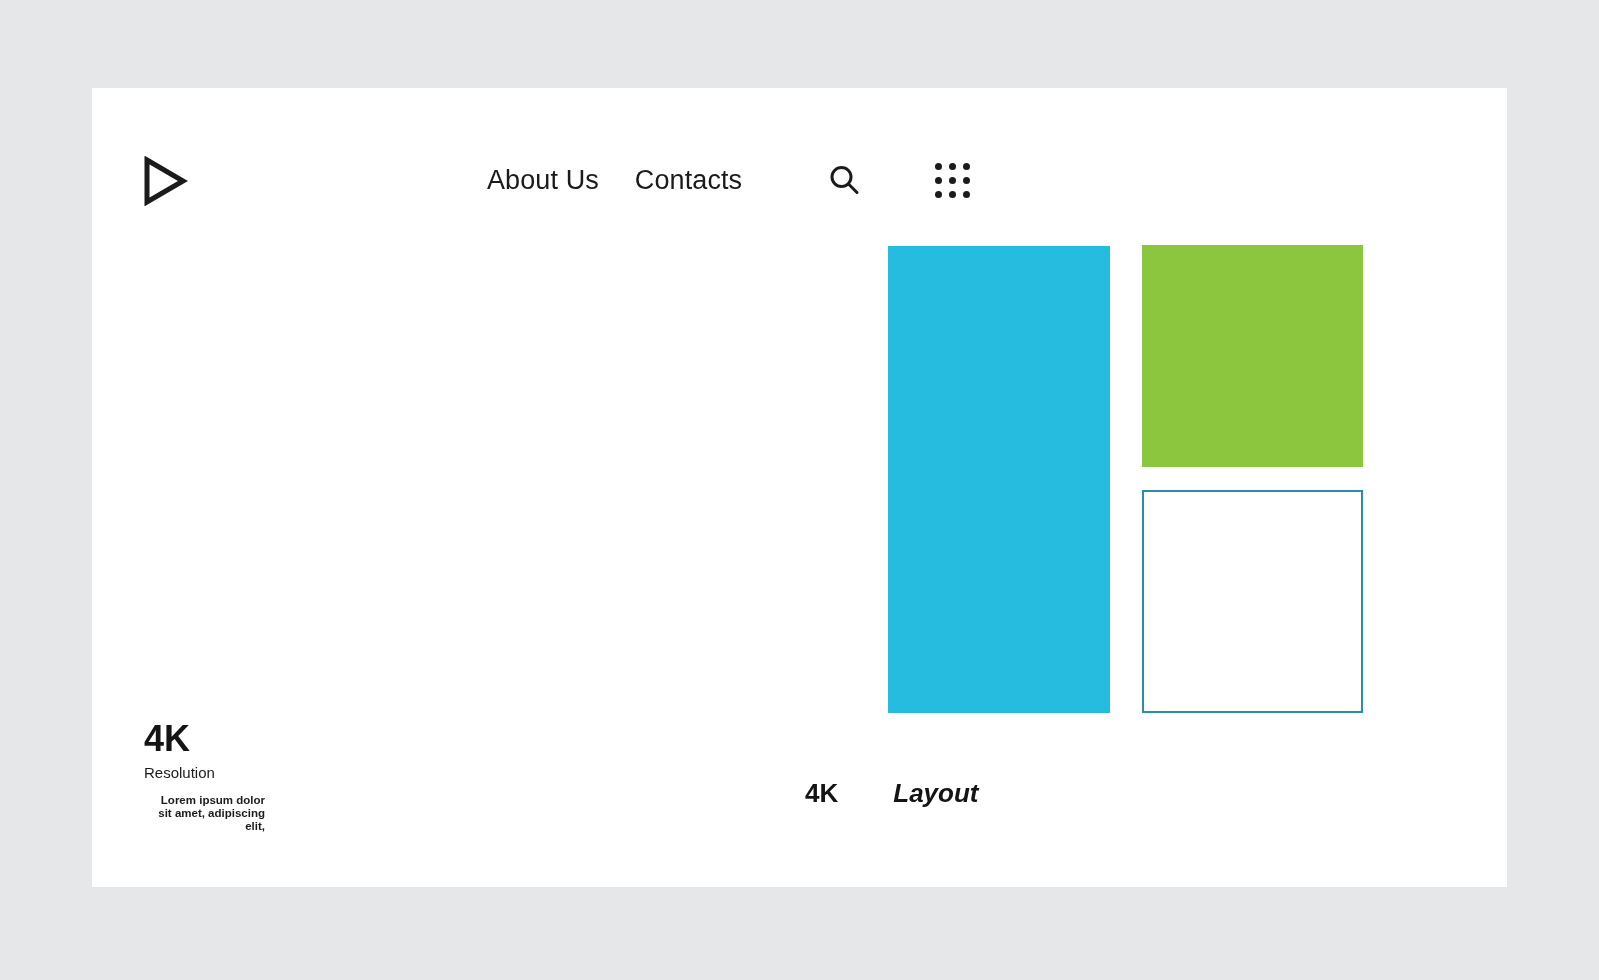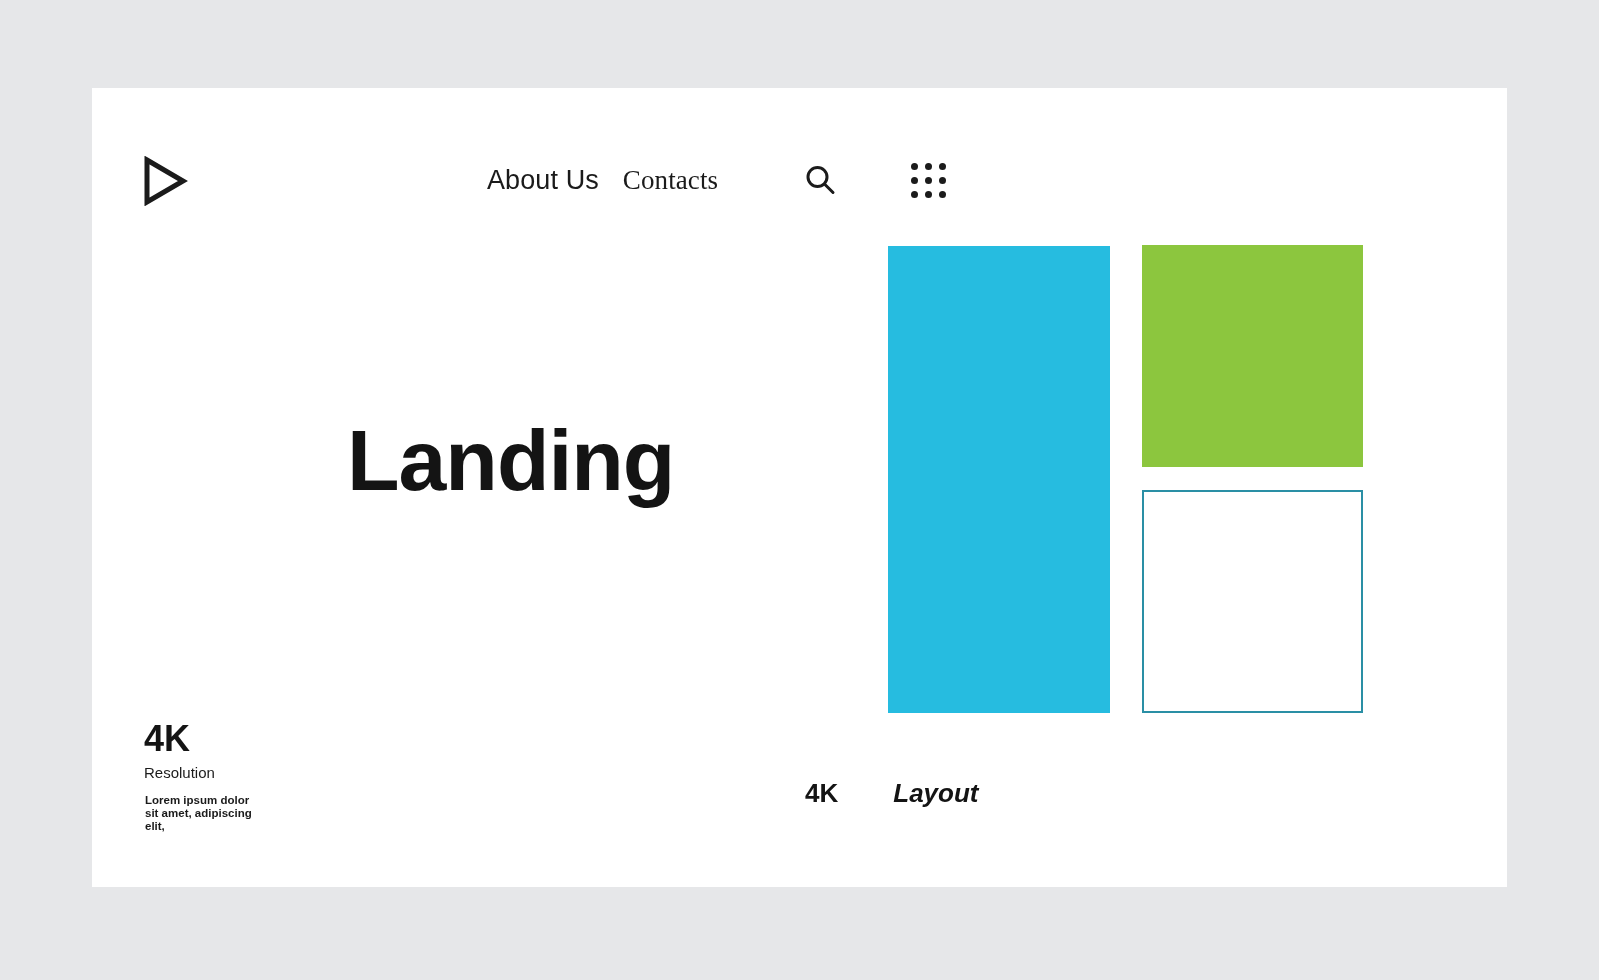--- a/index.html
+++ b/index.html
@@ -58,21 +58,21 @@
 
   .nav-link {
     font-size: 27px;
     color: #1b1b1b;
     font-weight: 400;
     letter-spacing: 0.1px;
     line-height: 40px;
     cursor: pointer;
     white-space: nowrap;
   }
-  .nav-link + .nav-link { margin-left: 24px; font-family: Liberation Serif, serif; }
+  .nav-link + .nav-link { margin-left: 36px; }
 
   .nav-icon {
     margin-left: 82px;
     width: 40px;
     height: 40px;
     display: flex;
     align-items: center;
     justify-content: center;
     cursor: pointer;
   }
@@ -138,20 +138,21 @@
     line-height: 26px;
     margin: 2px 0 0 0;
   }
   .res-desc {
     font-size: 11.5px;
     font-weight: bold;
     color: #1b1b1b;
     line-height: 13px;
     margin: 8px 0 0 1px;
     max-width: 120px;
+    text-align: right;
   }
 
   
   .shape {
     position: absolute;
   }
   .shape-blue {
     left: 796px;
     top: 158px;
     width: 222px;
@@ -234,21 +235,20 @@
             <i></i>
             <i></i>
             <i></i>
             <i></i>
           </span>
         </span>
       </div>
     </div>
 
     <div class="hero">
-      <h1 class="hero-title">Landing</h1>
     </div>
 
     <div class="res-block">
       <p class="res-value">4K</p>
       <p class="res-label">Resolution</p>
       <p class="res-desc">Lorem ipsum dolor sit amet, adipiscing elit,</p>
     </div>
 
     <div class="shape shape-blue"></div>
     <div class="shape shape-green"></div>

